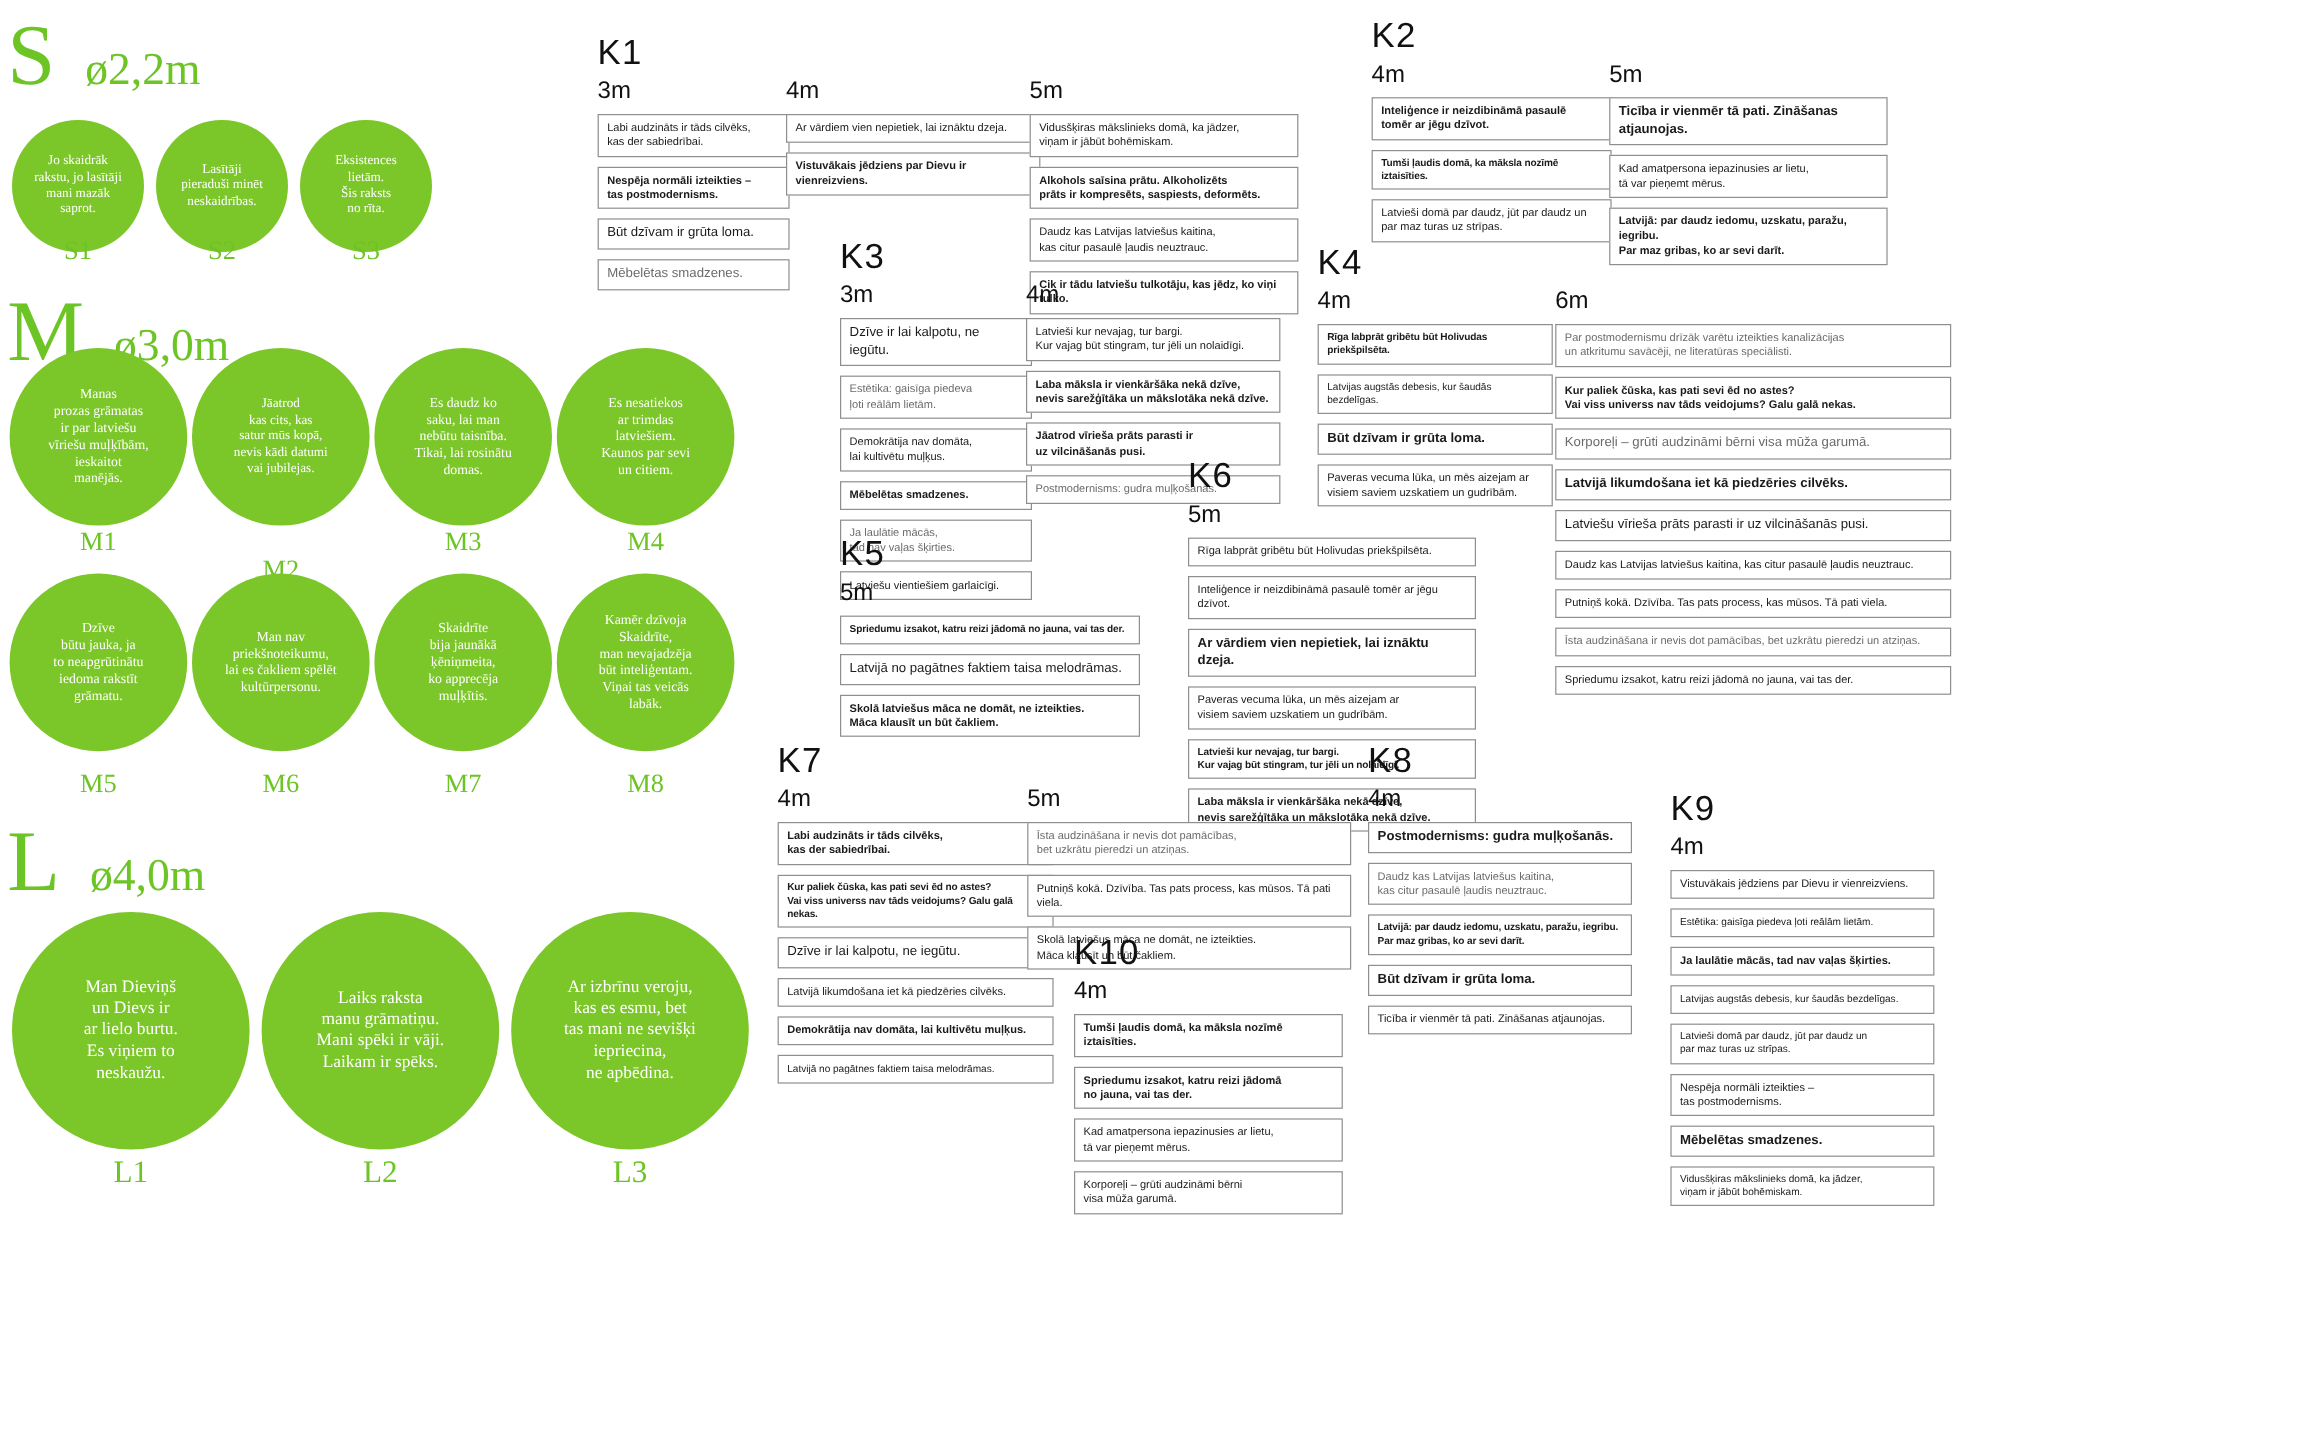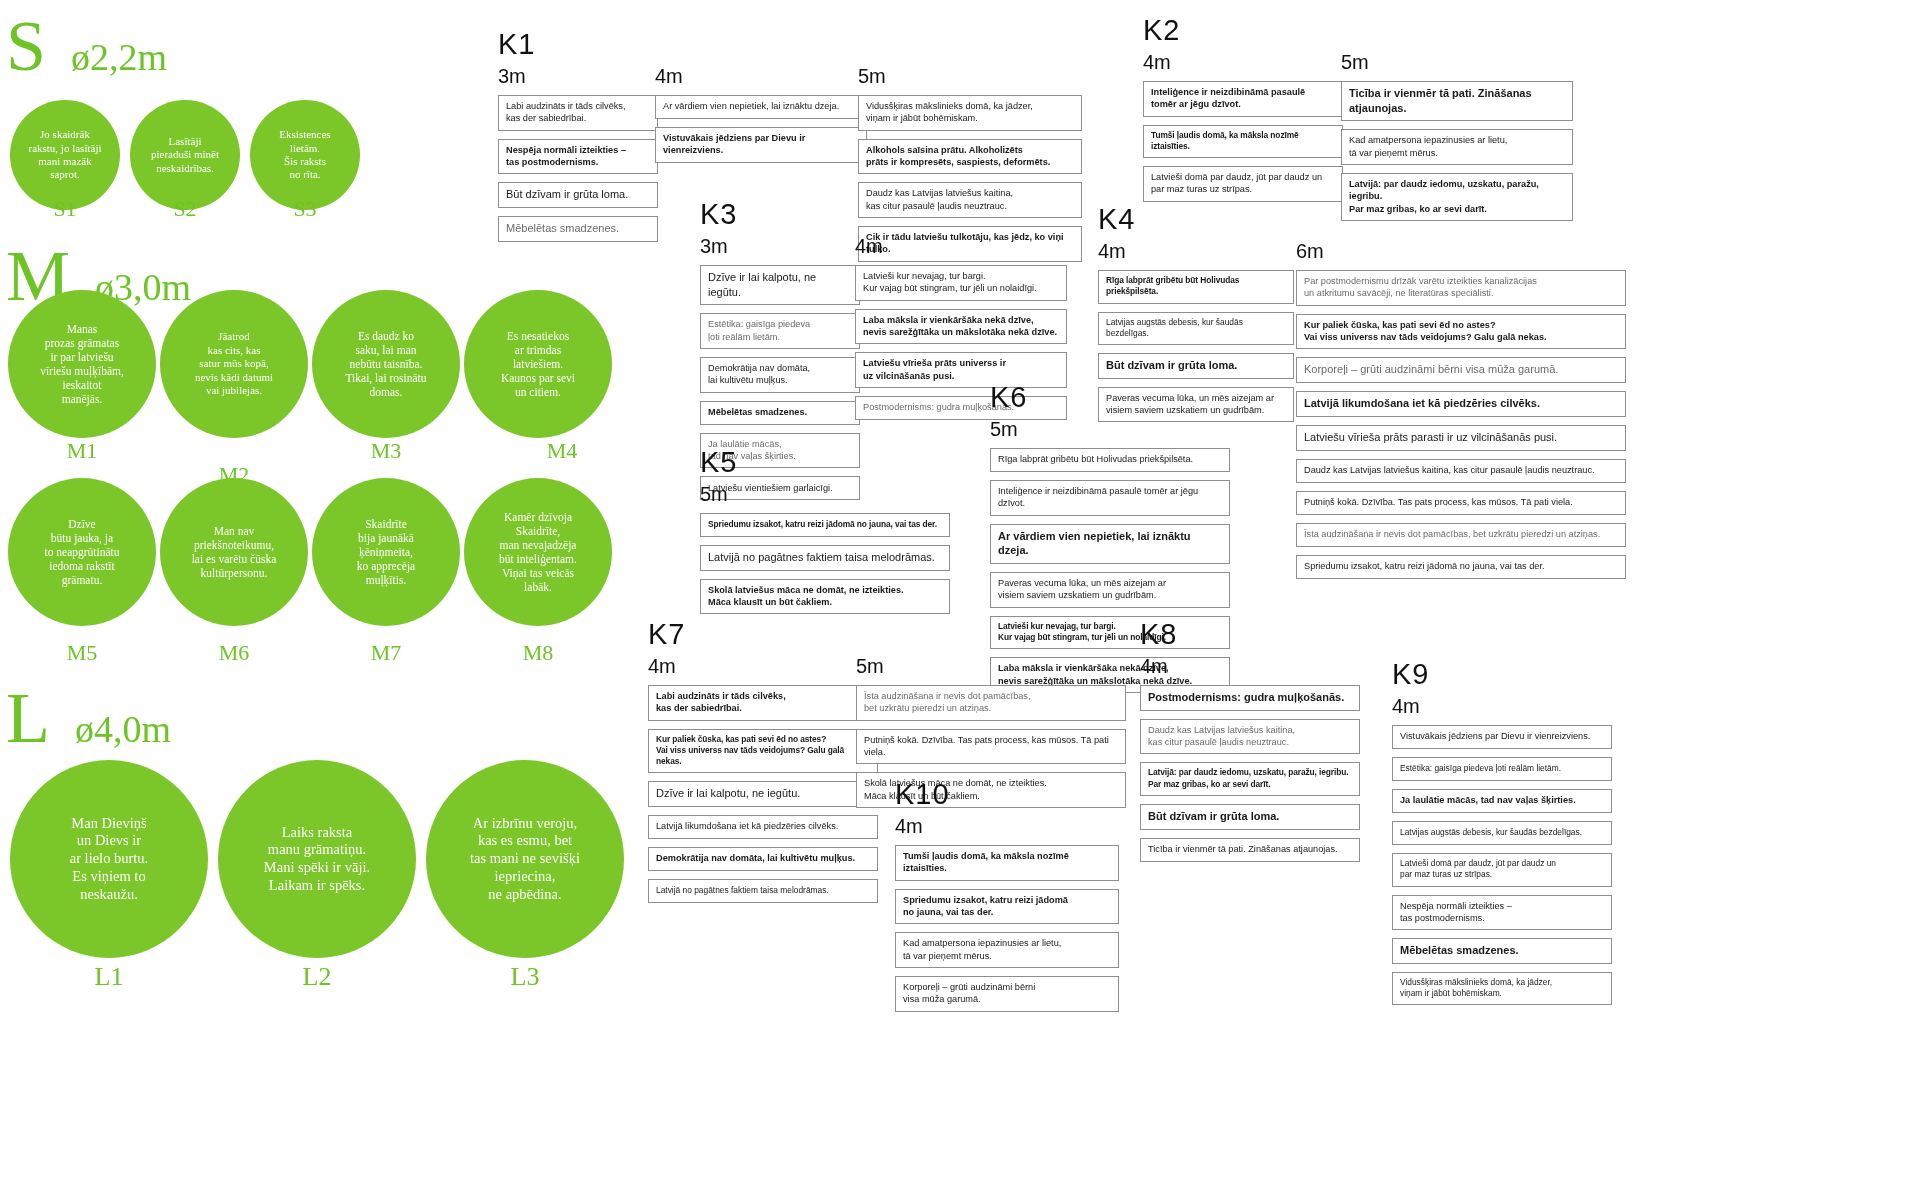--- a/index.html
+++ b/index.html
@@ -145,35 +145,35 @@
     </div>
     <div class="c-label" style="left:312px;top:438px;width:148px;">M3</div>
 
     <div class="circle" style="left:464px;top:290px;width:148px;height:148px;font-size:11.5px;">
       <span style="white-space:pre-line;">Es nesatiekos
 ar trimdas
 latviešiem.
 Kaunos par sevi
 un citiem.</span>
     </div>
-    <div class="c-label" style="left:488px;top:438px;width:148px;">M4</div>
+    <div class="c-label" style="left:464px;top:438px;width:148px;">M4</div>
 
     <div class="circle" style="left:8px;top:478px;width:148px;height:148px;font-size:11.5px;">
       <span style="white-space:pre-line;">Dzīve
 būtu jauka, ja
 to neapgrūtinātu
 iedoma rakstīt
 grāmatu.</span>
     </div>
     <div class="c-label" style="left:8px;top:640px;width:148px;">M5</div>
 
     <div class="circle" style="left:160px;top:478px;width:148px;height:148px;font-size:11.5px;">
       <span style="white-space:pre-line;">Man nav
 priekšnoteikumu,
-lai es varētu čūska
+lai es čakliem spēlēt
 kultūrpersonu.</span>
     </div>
     <div class="c-label" style="left:160px;top:640px;width:148px;">M6</div>
 
     <div class="circle" style="left:312px;top:478px;width:148px;height:148px;font-size:11.5px;">
       <span style="white-space:pre-line;">Skaidrīte
 bija jaunākā
 ķēniņmeita,
 ko apprecēja
 muļķītis.</span>
@@ -345,21 +345,21 @@
       <div>
         <div class="qbox w-reg">
             <span class="txt">Latvieši kur nevajag, tur bargi.
 Kur vajag būt stingram, tur jēli un nolaidīgi.</span>
           </div>
         <div class="qbox w-bold">
             <span class="txt">Laba māksla ir vienkāršāka nekā dzīve,
 nevis sarežģītāka un mākslotāka nekā dzīve.</span>
           </div>
         <div class="qbox w-bold">
-            <span class="txt">Latviešu vīrieša prāts universs ir
+            <span class="txt">Jāatrod vīrieša prāts parasti ir
 uz vilcināšanās pusi.</span>
           </div>
         <div class="qbox w-light">
             <span class="txt">Postmodernisms: gudra muļķošanās.</span>
           </div>
       </div>
     </div>
   </div>
 
   <div class="kgroup" style="left:1098px;top:205px;">

